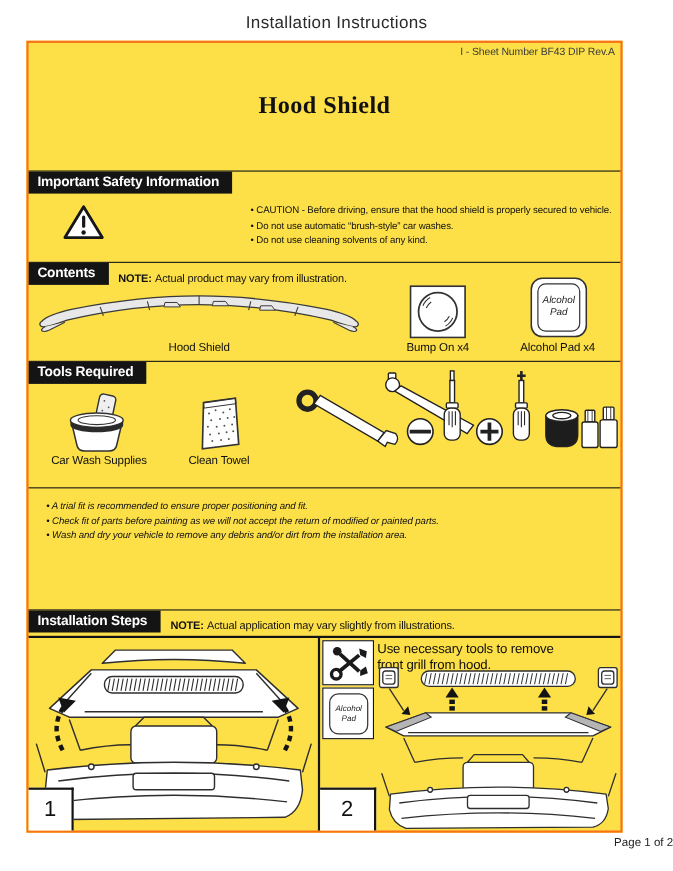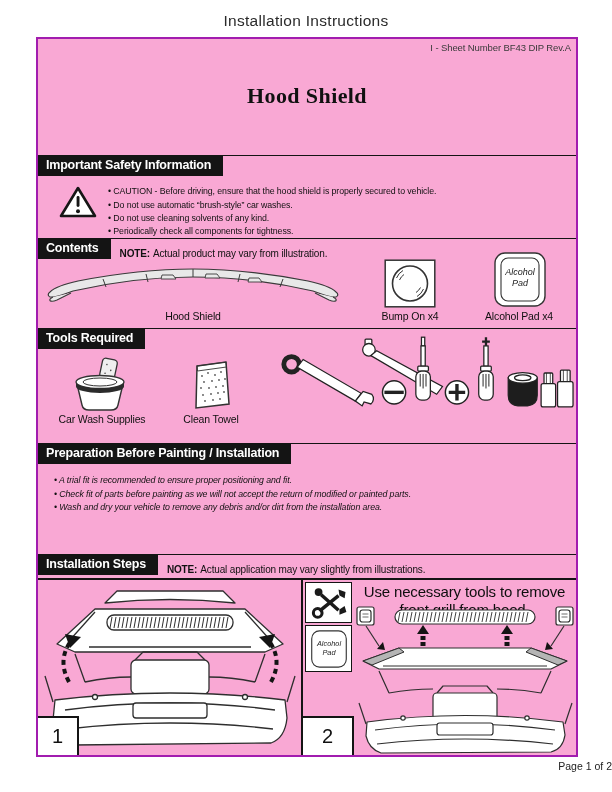--- a/index.html
+++ b/index.html
@@ -1,39 +1,39 @@
 <!DOCTYPE html>
 <html><head>
 <meta charset="utf-8">
 <style>
   html,body{margin:0;padding:0;background:#fff;}
   body{width:612px;height:792px;position:relative;font-family:"Liberation Sans",sans-serif;color:#161616;overflow:hidden;}
   .doc-title{position:absolute;top:12px;left:0;width:612px;text-align:center;font-size:15.5px;color:#2a2a2a;letter-spacing:.3px;}
-  .main-box{position:absolute;left:36px;top:37px;width:542px;height:720px;border:2px solid #a21caf;box-sizing:border-box;background:#f9a8d4;}
+  .main-box{position:absolute;left:24px;top:37px;width:542px;height:720px;border:2px solid #f97316;box-sizing:border-box;background:#fde047;}
   .sheet-number{position:absolute;top:3px;right:5px;font-size:9.5px;color:#3a3a3a;letter-spacing:-.1px;}
   .product-title{position:absolute;top:44px;left:0;width:100%;text-align:center;font-family:"Liberation Serif",serif;font-weight:bold;font-size:22px;color:#111;letter-spacing:.4px;}
   .sec{position:absolute;left:0;right:0;border-top:1.5px solid #141414;box-sizing:border-box;}
   .bar{display:inline-block;background:#141414;color:#fff;font-weight:bold;font-size:12.5px;letter-spacing:-.2px;padding:2px 12px 4px 8px;line-height:1.15;vertical-align:top;}
   .hdr-row{display:flex;align-items:flex-end;}
   .note{font-size:10px;margin-left:9px;margin-top:1px;color:#111;letter-spacing:-.15px;white-space:nowrap;}
   .note b{margin-right:3px;}
   .bullets{list-style:none;margin:4px 0 0 0;padding:0;font-size:8.8px;line-height:1.5;letter-spacing:-.1px;color:#101010;}
   .bullets li::before{content:"• ";}
-  .safety-body{display:flex;padding:5px 8px 0 10px;}
+  .safety-body{display:flex;padding:5px 8px 0 20px;justify-content:space-between;}
   .warn-wrap{width:60px;display:flex;justify-content:center;align-items:flex-start;padding-top:4px;flex:none;}
   .ill-label{position:absolute;text-align:center;font-size:10.5px;letter-spacing:-.15px;color:#101010;white-space:nowrap;}
   .abs{position:absolute;}
   .panels{display:flex;}
   .panel1{width:265px;border-right:2px solid #141414;box-sizing:border-box;position:relative;flex:none;}
   .panel2{flex:1;position:relative;}
   .stepnum{position:absolute;left:0;bottom:0;width:39px;height:37px;border-top:2px solid #141414;border-right:2px solid #141414;background:#fff;display:flex;align-items:center;justify-content:center;font-size:20px;color:#111;}
   .p2col{position:absolute;left:0;top:0;width:52px;}
   .p2box{width:45px;height:39px;border:1.5px solid #141414;margin:2px 0 0 2px;display:flex;align-items:center;justify-content:center;background:#fff;}
   .p2main{position:absolute;left:52px;right:2px;top:0;bottom:0;}
-  .p2instr{position:absolute;top:3px;left:0;right:0;text-align:center;font-size:15px;line-height:1.2;letter-spacing:-.15px;color:#0e0e0e;}
+  .p2instr{position:absolute;top:3px;left:0;right:0;text-align:left;font-size:12px;line-height:1.2;letter-spacing:-.15px;color:#0e0e0e;}
   .footer{position:absolute;top:760px;left:0;width:612px;text-align:right;font-size:10.5px;color:#222;}
   svg{display:block;}
 </style>
 </head>
 <body>
 
 <div class="doc-title">Installation Instructions</div>
 
 <div class="main-box">
 
@@ -47,21 +47,20 @@
         <svg width="38" height="34" viewBox="0 0 38 34">
           <polygon points="19,3 36,31 2,31" fill="#fff" stroke="#161616" stroke-width="2.6" stroke-linejoin="round"></polygon>
           <rect x="17.6" y="11" width="2.9" height="11" rx="1.4" fill="#161616"></rect>
           <circle cx="19" cy="26.3" r="2" fill="#161616"></circle>
         </svg>
       </div>
       <ul class="bullets">
         <li>CAUTION - Before driving, ensure that the hood shield is properly secured to vehicle.</li>
         <li>Do not use automatic “brush-style” car washes.</li>
         <li>Do not use cleaning solvents of any kind.</li>
-        <li>Periodically check all components for tightness.</li>
       </ul>
     </div>
   </div>
 
   <div class="sec" style="top:199px;height:90px;">
     <div class="hdr-row">
       <div class="bar">Contents</div>
       <div class="note"><b>NOTE:</b><span>Actual product may vary from illustration.</span></div>
     </div>
 
@@ -174,21 +173,20 @@
         <rect x="272" y="50" width="15" height="24" rx="2"></rect>
         <path d="M277.5,39 v11 M281.5,39 v11" fill="none" stroke-width="0.8"></path>
         <rect x="292" y="36" width="10" height="12" rx="1"></rect>
         <rect x="289" y="48" width="16" height="26" rx="2"></rect>
         <path d="M295,36 v12 M299,36 v12" fill="none" stroke-width="0.8"></path>
       </g>
     </svg>
   </div>
 
   <div class="sec" style="top:404px;height:111px;">
-    <div class="bar">Preparation Before Painting / Installation</div>
     <ul class="bullets" style="margin:10px 0 0 16px;font-style:italic;">
       <li>A trial fit is recommended to ensure proper positioning and fit.</li>
       <li>Check fit of parts before painting as we will not accept the return of modified or painted parts.</li>
       <li>Wash and dry your vehicle to remove any debris and/or dirt from the installation area.</li>
     </ul>
   </div>
 
   <div class="sec" style="top:515px;height:24px;">
     <div class="hdr-row">
       <div class="bar">Installation Steps</div>

